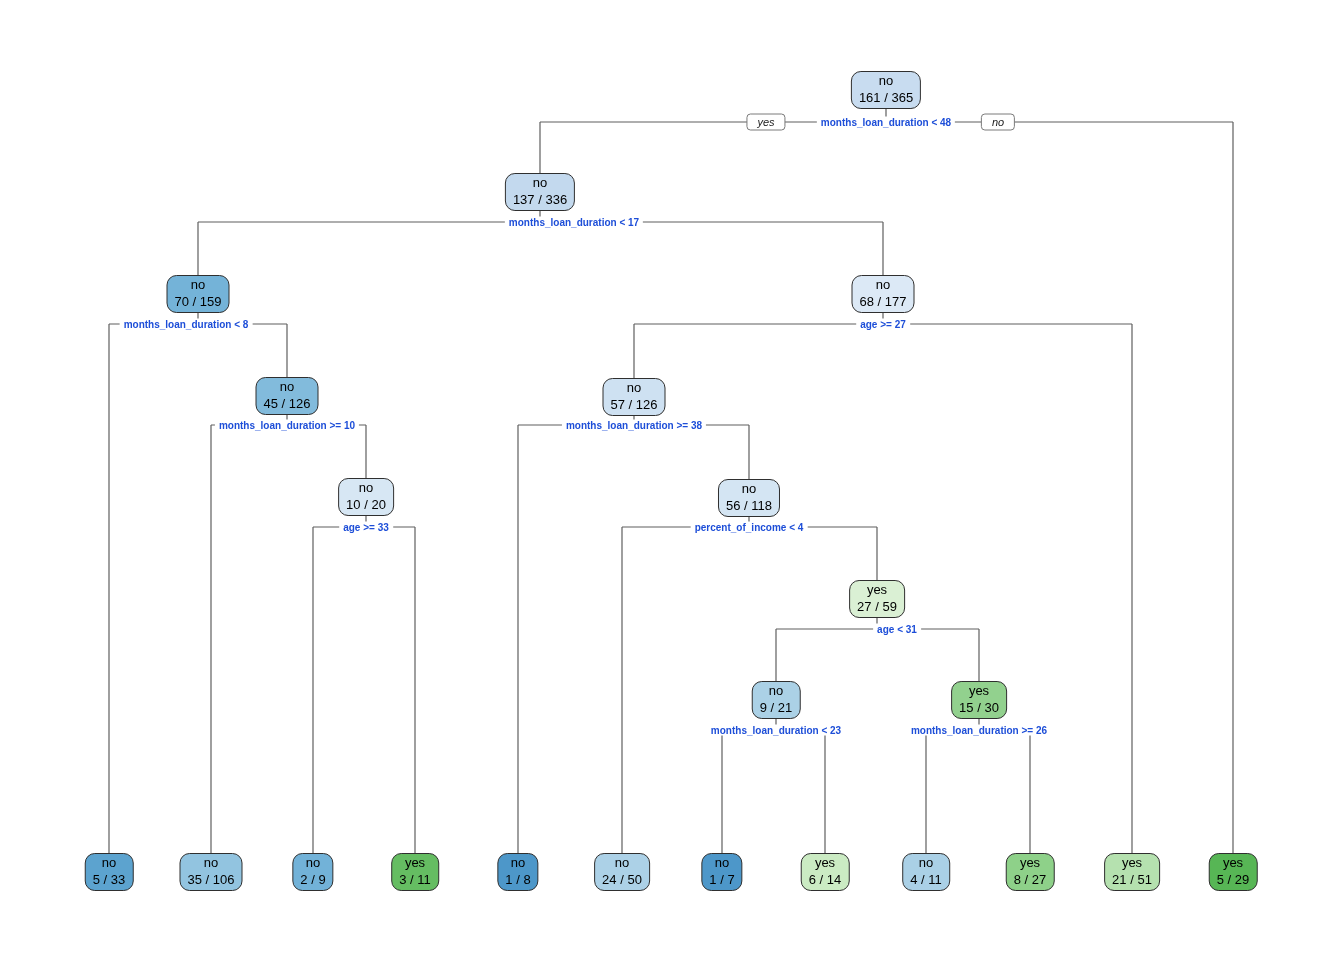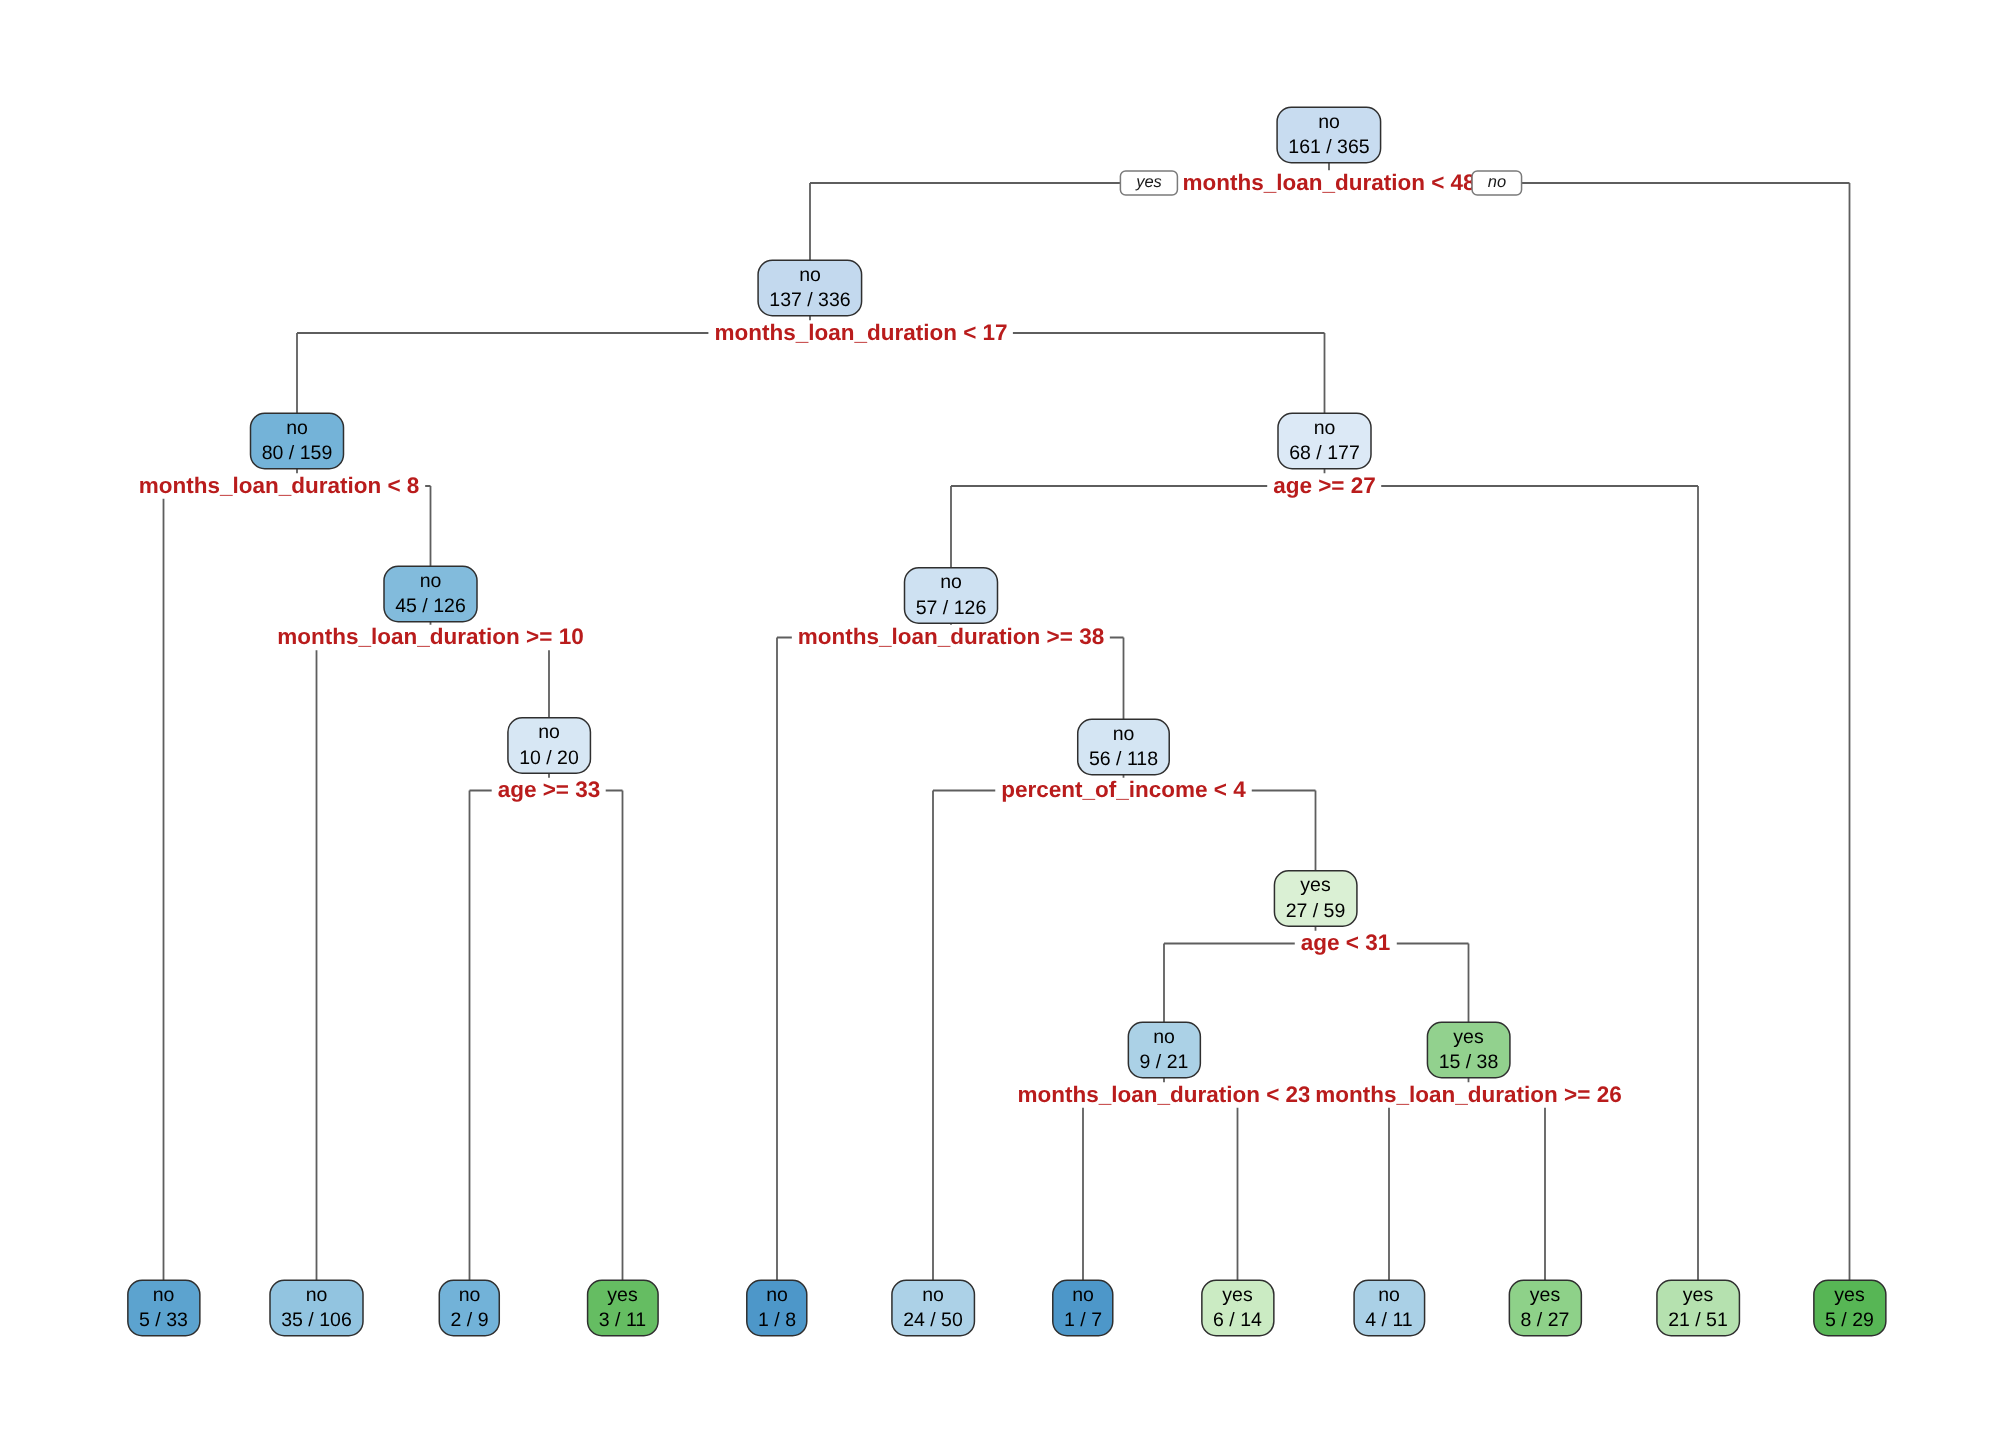--- a/index.html
+++ b/index.html
@@ -28,23 +28,23 @@
     color: #000000;
     white-space: nowrap;
     z-index: 3;
   }
   .node .cls, .node .cnt { display: block; }
   .split-label {
     position: absolute;
     transform: translate(-50%, -50%);
     background: #ffffff;
     padding: 0 4px;
-    font-size: 15px;
+    font-size: 10px;
     font-weight: bold;
-    color: #b91c1c;
+    color: #1d4ed8;
     white-space: nowrap;
     z-index: 2;
   }
   .edge-label {
     position: absolute;
     transform: translate(-50%, -50%);
     background: #ffffff;
     border: 1px solid #7a7a7a;
     border-radius: 4px;
     padding: 0 10px;
@@ -125,21 +125,21 @@
       <div class="node" style="left: 886px; top: 71px; background-color: rgb(200, 220, 240);">
         <span class="cls">no</span>
         <span class="cnt">161 / 365</span>
       </div>
       <div class="node" style="left: 540px; top: 173px; background-color: rgb(195, 217, 238);">
         <span class="cls">no</span>
         <span class="cnt">137 / 336</span>
       </div>
       <div class="node" style="left: 198px; top: 275px; background-color: rgb(116, 179, 216);">
         <span class="cls">no</span>
-        <span class="cnt">80 / 159</span>
+        <span class="cnt">70 / 159</span>
       </div>
       <div class="node" style="left: 287px; top: 377px; background-color: rgb(130, 187, 220);">
         <span class="cls">no</span>
         <span class="cnt">45 / 126</span>
       </div>
       <div class="node" style="left: 366px; top: 478px; background-color: rgb(215, 231, 244);">
         <span class="cls">no</span>
         <span class="cnt">10 / 20</span>
       </div>
       <div class="node" style="left: 883px; top: 275px; background-color: rgb(220, 233, 246);">
@@ -157,21 +157,21 @@
       <div class="node" style="left: 877px; top: 580px; background-color: rgb(218, 240, 212);">
         <span class="cls">yes</span>
         <span class="cnt">27 / 59</span>
       </div>
       <div class="node" style="left: 776px; top: 681px; background-color: rgb(171, 209, 230);">
         <span class="cls">no</span>
         <span class="cnt">9 / 21</span>
       </div>
       <div class="node" style="left: 979px; top: 681px; background-color: rgb(146, 209, 142);">
         <span class="cls">yes</span>
-        <span class="cnt">15 / 38</span>
+        <span class="cnt">15 / 30</span>
       </div>
       <div class="node" style="left: 109px; top: 853px; background-color: rgb(92, 163, 207);">
         <span class="cls">no</span>
         <span class="cnt">5 / 33</span>
       </div>
       <div class="node" style="left: 211px; top: 853px; background-color: rgb(146, 196, 224);">
         <span class="cls">no</span>
         <span class="cnt">35 / 106</span>
       </div>
       <div class="node" style="left: 313px; top: 853px; background-color: rgb(114, 178, 216);">

